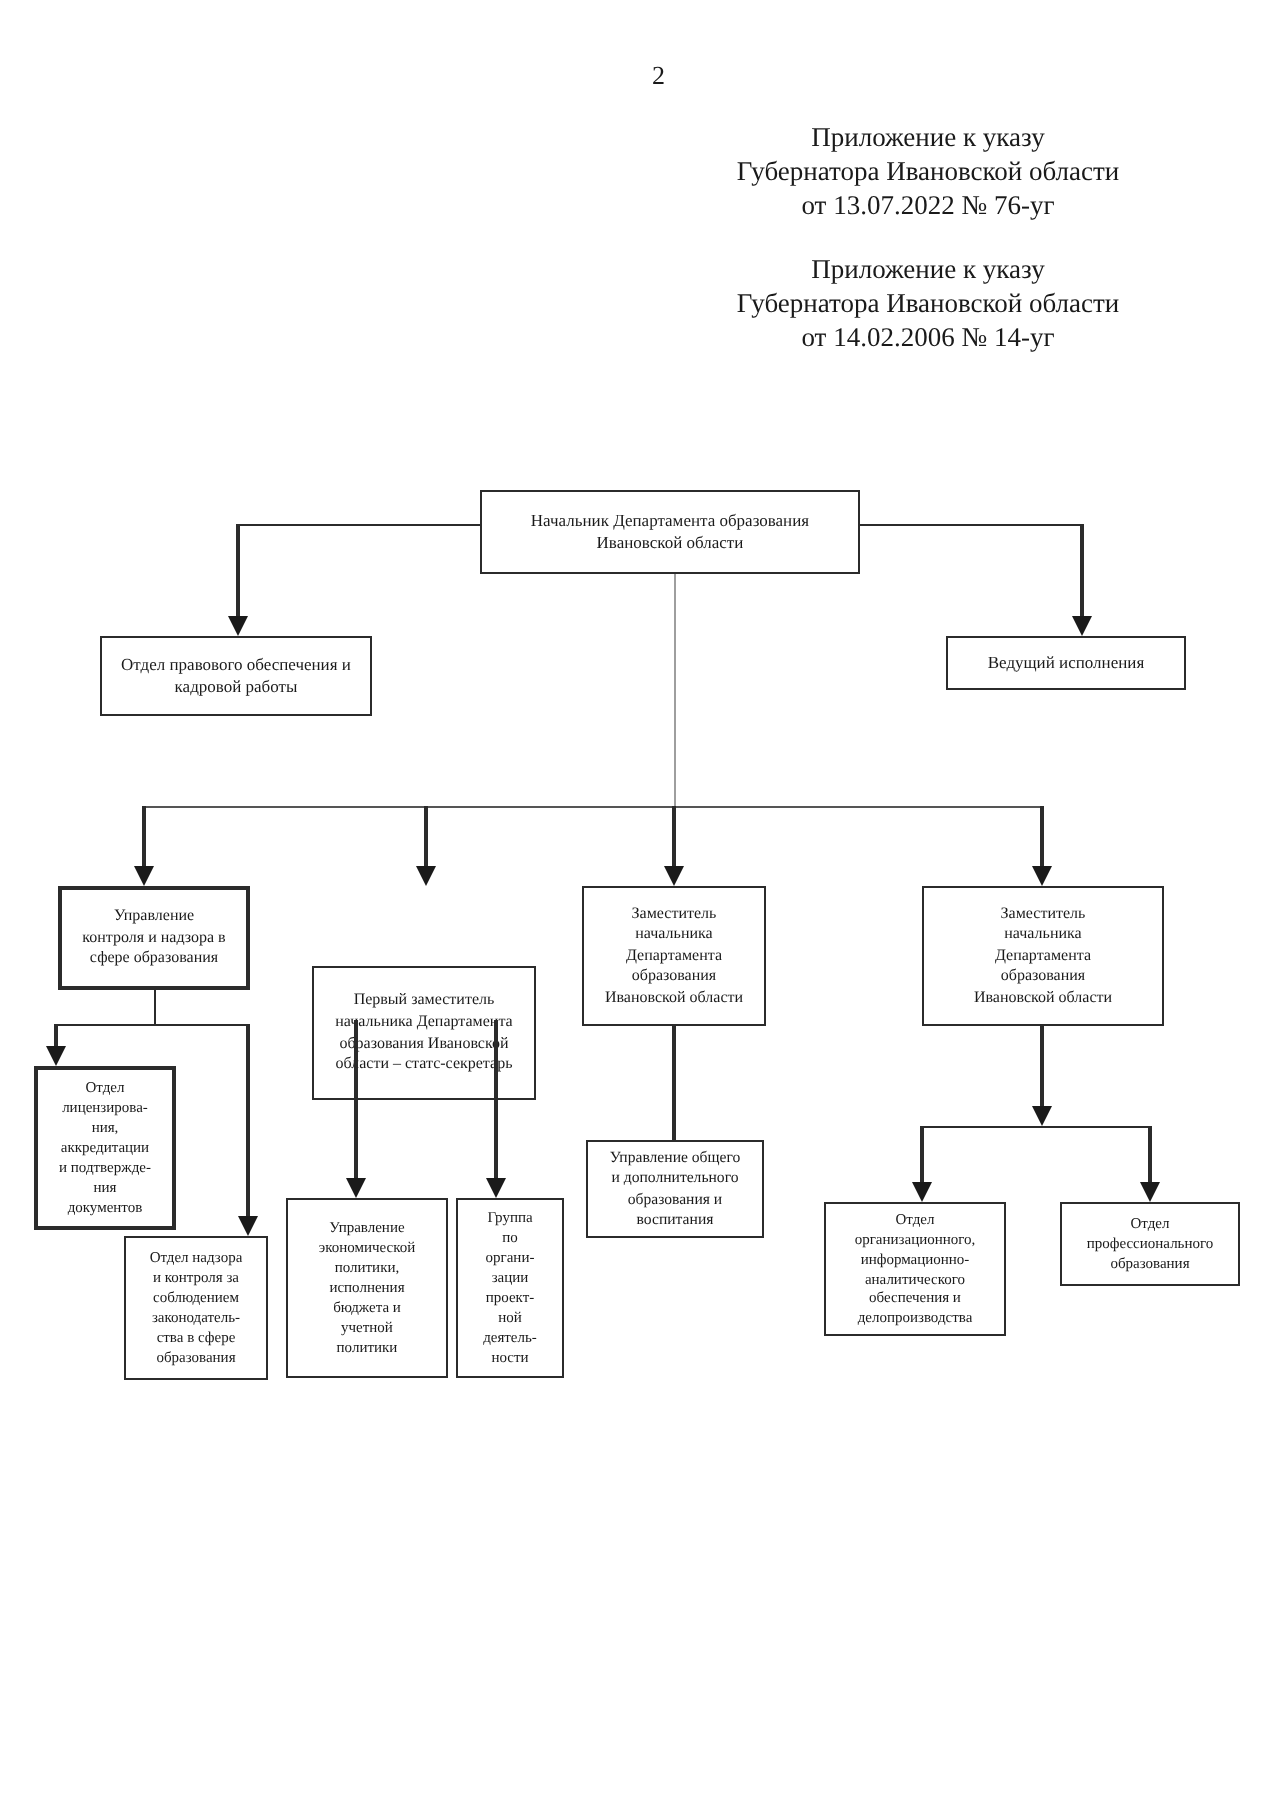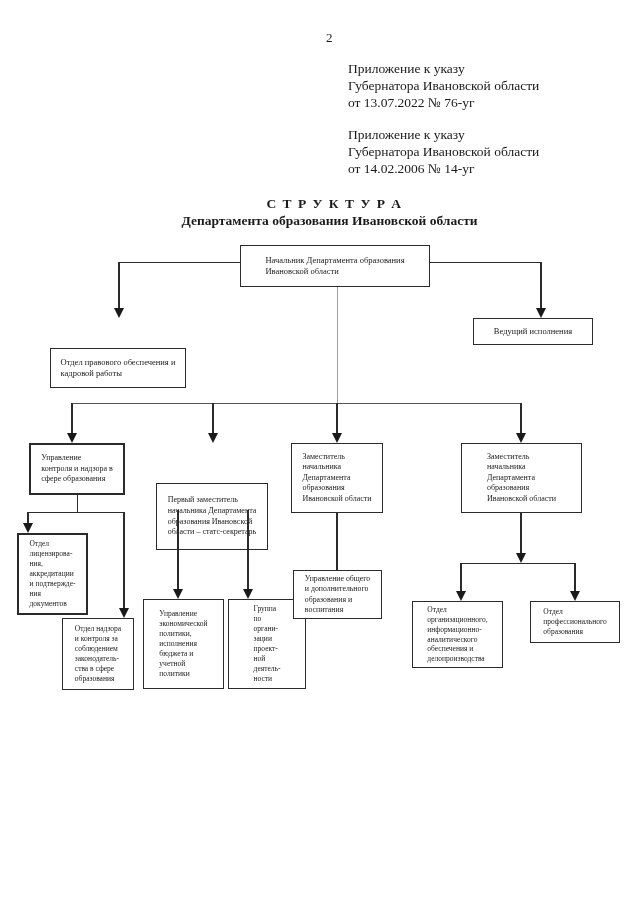--- a/index.html
+++ b/index.html
@@ -14,40 +14,41 @@
     overflow: hidden;
   }
   .abs { position: absolute; }
   .page-number {
     left: 326px; top: 30px;
     font-size: 13px;
   }
   .appendix {
     right: 59px;
     width: 232px;
+    text-align: center;
     font-size: 13.5px;
     line-height: 17px;
     white-space: pre-line;
   }
   .title-line {
     right: 0;
     text-align: center;
     font-weight: bold;
     font-size: 13.5px;
     white-space: pre-line;
   }
   .title-spaced { letter-spacing: 1.5px; }
   .obox {
     position: absolute;
     border: 1px solid #2b2b2b;
     background: #ffffff;
     display: flex;
     align-items: center;
     justify-content: center;
-    text-align: left;
+    text-align: center;
     white-space: pre-line;
     line-height: 1.32;
     font-size: 8px;
     padding: 1px;
   }
   .obox.thick { border-width: 2px; }
   .fs85 { font-size: 8.5px; }
   .fs78 { font-size: 7.8px; }
   .fs75 { font-size: 7.5px; font-family: Liberation Serif, serif; }
   .hline { position: absolute; height: 1.2px; background: #2b2b2b; }
@@ -68,38 +69,36 @@
 <div class="page">
 
   <div class="abs page-number">2</div>
   <div class="abs appendix" style="top:60px;">Приложение к указу
 Губернатора Ивановской области
 от 13.07.2022 № 76-уг</div>
   <div class="abs appendix" style="top:126px;">Приложение к указу
 Губернатора Ивановской области
 от 14.02.2006 № 14-уг</div>
 
-  <div class="abs title-line title-spaced" style="left:30px; top:196px;">С Т Р У К Т У Р А</div>
-  <div class="abs title-line" style="left:20px; top:213px;">Департамента образования Ивановской области</div>
 
   <div>
 
     <div class="obox fs85" style="left:240px; top:245px; width:190px; height:42px;">
       <span>Начальник Департамента образования
 Ивановской области</span>
     </div>
 
     <div class="hline" style="left:119px; top:262px; width:121px;"></div>
     <div class="vline" style="left:118.4px; top:262px; height:47px;"></div>
     <div class="arrow-down" style="left:114px; top:308px;"></div>
     <div class="hline" style="left:430px; top:262px; width:111px;"></div>
     <div class="vline" style="left:540.4px; top:262px; height:47px;"></div>
     <div class="arrow-down" style="left:536px; top:308px;"></div>
 
-    <div class="obox fs85" style="left:50px; top:318px; width:136px; height:40px;margin-top:30px;">
+    <div class="obox fs85" style="left:50px; top:318px; width:136px; height:40px;">
       <span>Отдел правового обеспечения и
 кадровой работы</span>
     </div>
     <div class="obox fs85" style="left:473px; top:318px; width:120px; height:27px;">
       <span>Ведущий исполнения</span>
     </div>
 
     <div class="vline gray" style="left:336.5px; top:287px; height:116px;"></div>
     <div class="hline soft" style="left:72px; top:403px; width:450px;"></div>
 
@@ -170,21 +169,21 @@
 
     <div class="obox fs75" style="left:143px; top:599px; width:81px; height:90px;">
       <span>Управление
 экономической
 политики,
 исполнения
 бюджета и
 учетной
 политики</span>
     </div>
-    <div class="obox fs75" style="left:228px; top:599px; width:78px; height:90px;">
+    <div class="obox fs75" style="left:228px; top:599px; width:54px; height:90px;">
       <span>Группа
 по
 органи-
 зации
 проект-
 ной
 деятель-
 ности</span>
     </div>
 

